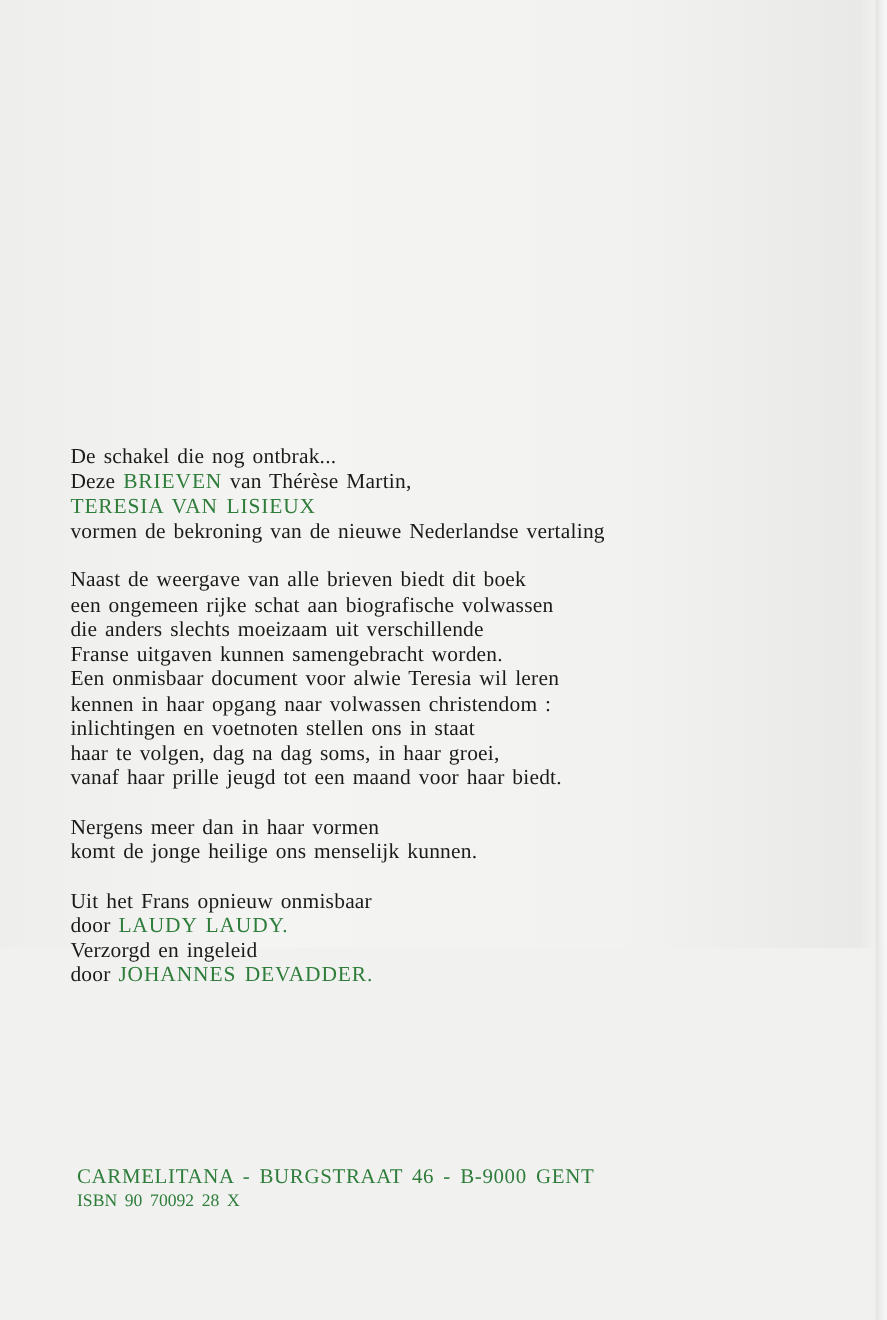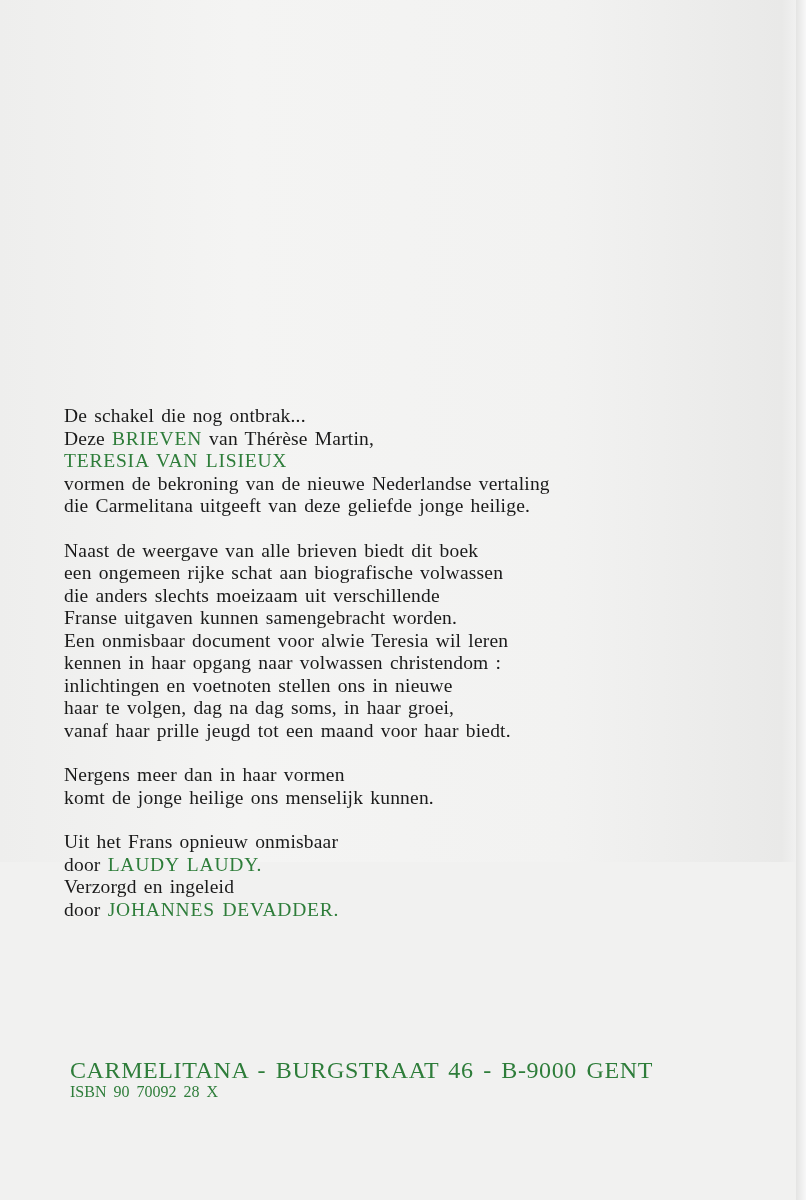--- a/index.html
+++ b/index.html
@@ -21,50 +21,49 @@
     .text-block {
       position: absolute; left: 64px; top: 405px;
       font-size: 19.5px; line-height: 22.5px; color: #1a1a1a;
       letter-spacing: 0.2px; word-spacing: 2px;
     }
     .text-block p { margin: 0 0 22px 0; }
     .line { display: block; white-space: nowrap; }
     .green { color: #2e7d3a; letter-spacing: 0.8px; }
     .publisher {
       position: absolute; left: 70px; top: 1059px;
-      color: #2e7d3a; font-size: 24px; line-height: 22px; letter-spacing: 0.6px; word-spacing: 3px;
+      color: #2e7d3a; font-size: 19px; line-height: 22px; letter-spacing: 0.6px; word-spacing: 3px;
     }
     .isbn {
       position: absolute; left: 70px; top: 1083px;
       color: #2e7d3a; font-size: 16px; line-height: 18px; word-spacing: 3px;
     }
   </style>
 </head>
 <body>
 
 <div class="cover">
   <div class="spine-edge"></div>
 
   <div class="text-block">
     <p>
       <span class="line">De schakel die nog ontbrak...</span>
       <span class="line"><span>Deze </span><span class="green">BRIEVEN</span><span> van Thérèse Martin,</span></span>
       <span class="line green">TERESIA VAN LISIEUX</span>
       <span class="line">vormen de bekroning van de nieuwe Nederlandse vertaling</span>
-      <span class="line">die Carmelitana uitgeeft van deze geliefde jonge heilige.</span>
     </p>
 
     <p>
       <span class="line">Naast de weergave van alle brieven biedt dit boek</span>
       <span class="line">een ongemeen rijke schat aan biografische volwassen</span>
       <span class="line">die anders slechts moeizaam uit verschillende</span>
       <span class="line">Franse uitgaven kunnen samengebracht worden.</span>
       <span class="line">Een onmisbaar document voor alwie Teresia wil leren</span>
       <span class="line">kennen in haar opgang naar volwassen christendom :</span>
-      <span class="line">inlichtingen en voetnoten stellen ons in nieuwe</span>
+      <span class="line">inlichtingen en voetnoten stellen ons in staat</span>
       <span class="line">haar te volgen, dag na dag soms, in haar groei,</span>
       <span class="line">vanaf haar prille jeugd tot een maand voor haar biedt.</span>
     </p>
 
     <p>
       <span class="line">Nergens meer dan in haar vormen</span>
       <span class="line">komt de jonge heilige ons menselijk kunnen.</span>
     </p>
 
     <p>

